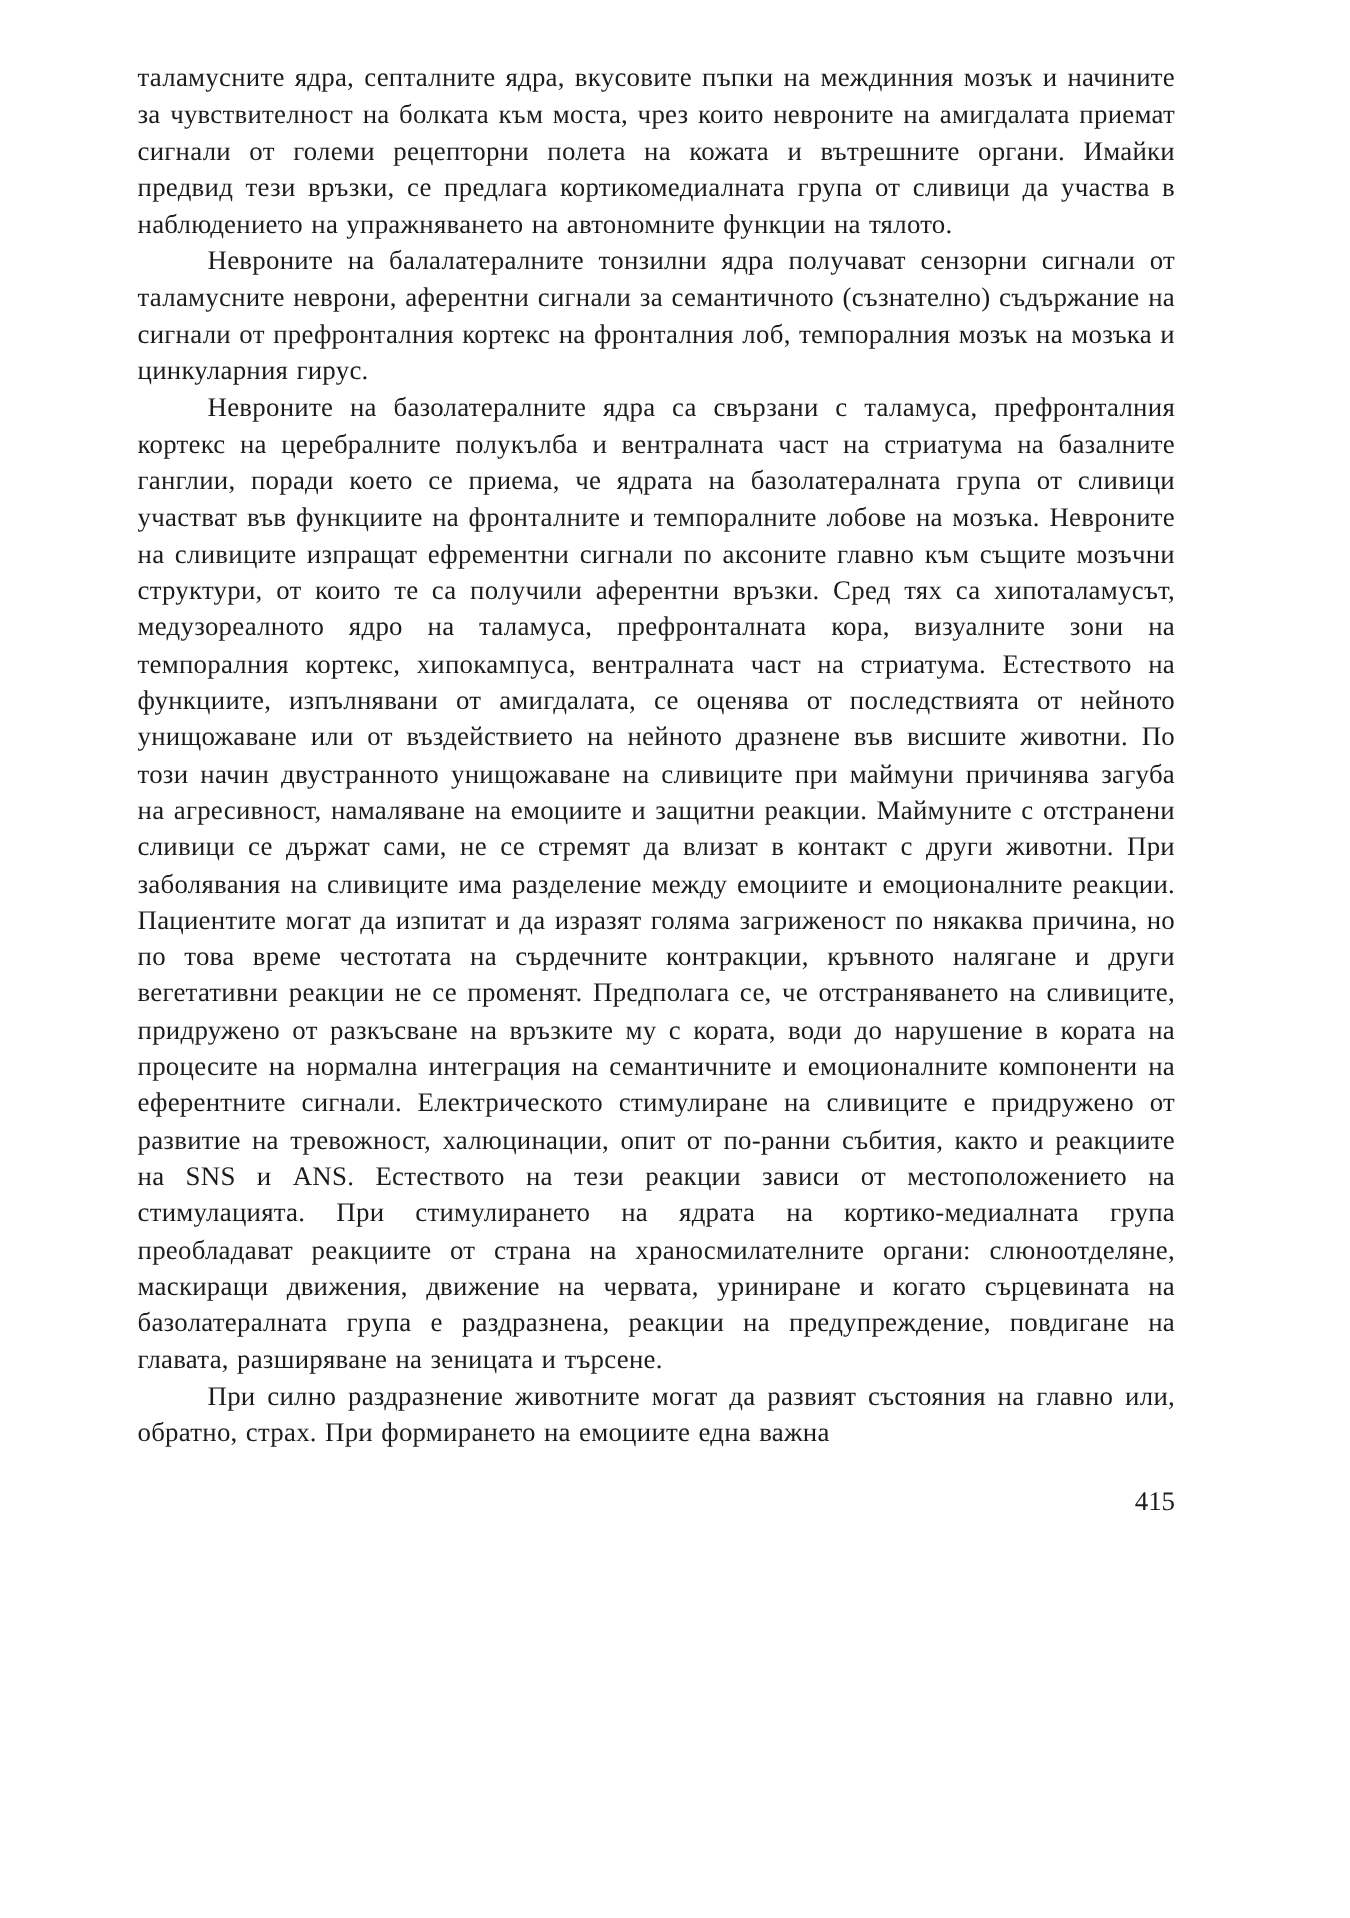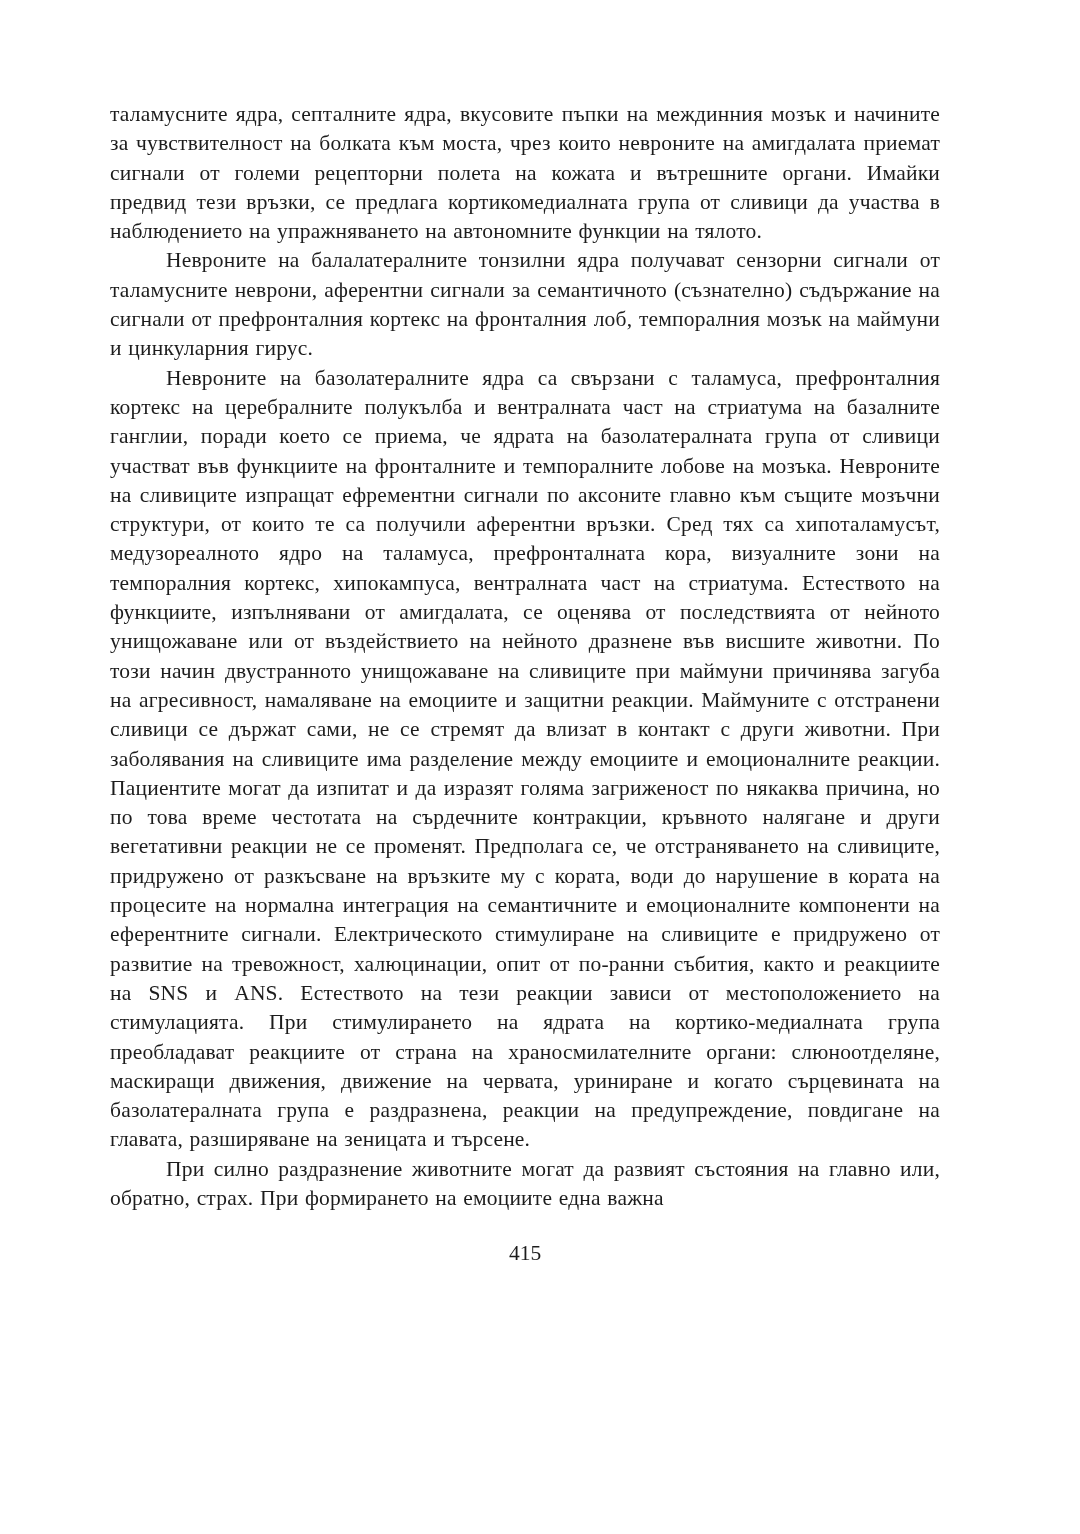--- a/index.html
+++ b/index.html
@@ -6,49 +6,49 @@
     margin: 0;
     padding: 0;
     background: #ffffff;
   }
   .page {
     position: relative;
     width: 1080px;
     height: 1534px;
     background: #ffffff;
     box-sizing: border-box;
-    padding: 100px 140px 0 110px;
+    padding: 48px 140px 0 110px;
     font-family: "Liberation Serif", "DejaVu Serif", serif;
     color: #1c1c1c;
     overflow: hidden;
   }
   .body-text p {
     margin: 0;
     font-size: 21.5px;
     line-height: 29.3px;
     text-align: justify;
     letter-spacing: 0.2px;
     word-spacing: 1px;
   }
   .body-text p.indent {
     text-indent: 56px;
   }
   .page-footer {
     margin-top: 26px;
-    text-align: center;
+    text-align: right;
     font-size: 21.5px;
     line-height: 29px;
   }
 </style>
 </head>
 <body>
 
 <div class="page">
   <div class="body-text">
     <p>таламусните ядра, септалните ядра, вкусовите пъпки на междинния мозък и начините за чувствителност на болката към моста, чрез които невроните на амигдалата приемат сигнали от големи рецепторни полета на кожата и вътрешните органи. Имайки предвид тези връзки, се предлага кортикомедиалната група от сливици да участва в наблюдението на упражняването на автономните функции на тялото.</p>
-    <p class="indent">Невроните на балалатералните тонзилни ядра получават сензорни сигнали от таламусните неврони, аферентни сигнали за семантичното (съзнателно) съдържание на сигнали от префронталния кортекс на фронталния лоб, темпоралния мозък на маймуни и цинкуларния гирус.</p>
+    <p class="indent">Невроните на балалатералните тонзилни ядра получават сензорни сигнали от таламусните неврони, аферентни сигнали за семантичното (съзнателно) съдържание на сигнали от префронталния кортекс на фронталния лоб, темпоралния мозък на мозъка и цинкуларния гирус.</p>
     <p class="indent">Невроните на базолатералните ядра са свързани с таламуса, префронталния кортекс на церебралните полукълба и вентралната част на стриатума на базалните ганглии, поради което се приема, че ядрата на базолатералната група от сливици участват във функциите на фронталните и темпоралните лобове на мозъка. Невроните на сливиците изпращат ефрементни сигнали по аксоните главно към същите мозъчни структури, от които те са получили аферентни връзки. Сред тях са хипоталамусът, медузореалното ядро на таламуса, префронталната кора, визуалните зони на темпоралния кортекс, хипокампуса, вентралната част на стриатума. Естеството на функциите, изпълнявани от амигдалата, се оценява от последствията от нейното унищожаване или от въздействието на нейното дразнене във висшите животни. По този начин двустранното унищожаване на сливиците при маймуни причинява загуба на агресивност, намаляване на емоциите и защитни реакции. Маймуните с отстранени сливици се държат сами, не се стремят да влизат в контакт с други животни. При заболявания на сливиците има разделение между емоциите и емоционалните реакции. Пациентите могат да изпитат и да изразят голяма загриженост по някаква причина, но по това време честотата на сърдечните контракции, кръвното налягане и други вегетативни реакции не се променят. Предполага се, че отстраняването на сливиците, придружено от разкъсване на връзките му с кората, води до нарушение в кората на процесите на нормална интеграция на семантичните и емоционалните компоненти на еферентните сигнали. Електрическото стимулиране на сливиците е придружено от развитие на тревожност, халюцинации, опит от по-ранни събития, както и реакциите на SNS и ANS. Естеството на тези реакции зависи от местоположението на стимулацията. При стимулирането на ядрата на кортико-медиалната група преобладават реакциите от страна на храносмилателните органи: слюноотделяне, маскиращи движения, движение на червата, уриниране и когато сърцевината на базолатералната група е раздразнена, реакции на предупреждение, повдигане на главата, разширяване на зеницата и търсене.</p>
     <p class="indent">При силно раздразнение животните могат да развият състояния на главно или, обратно, страх. При формирането на емоциите една важна</p>
   </div>
   <div class="page-footer">
     <span>415</span>
   </div>
 </div>
 
 </body></html>

